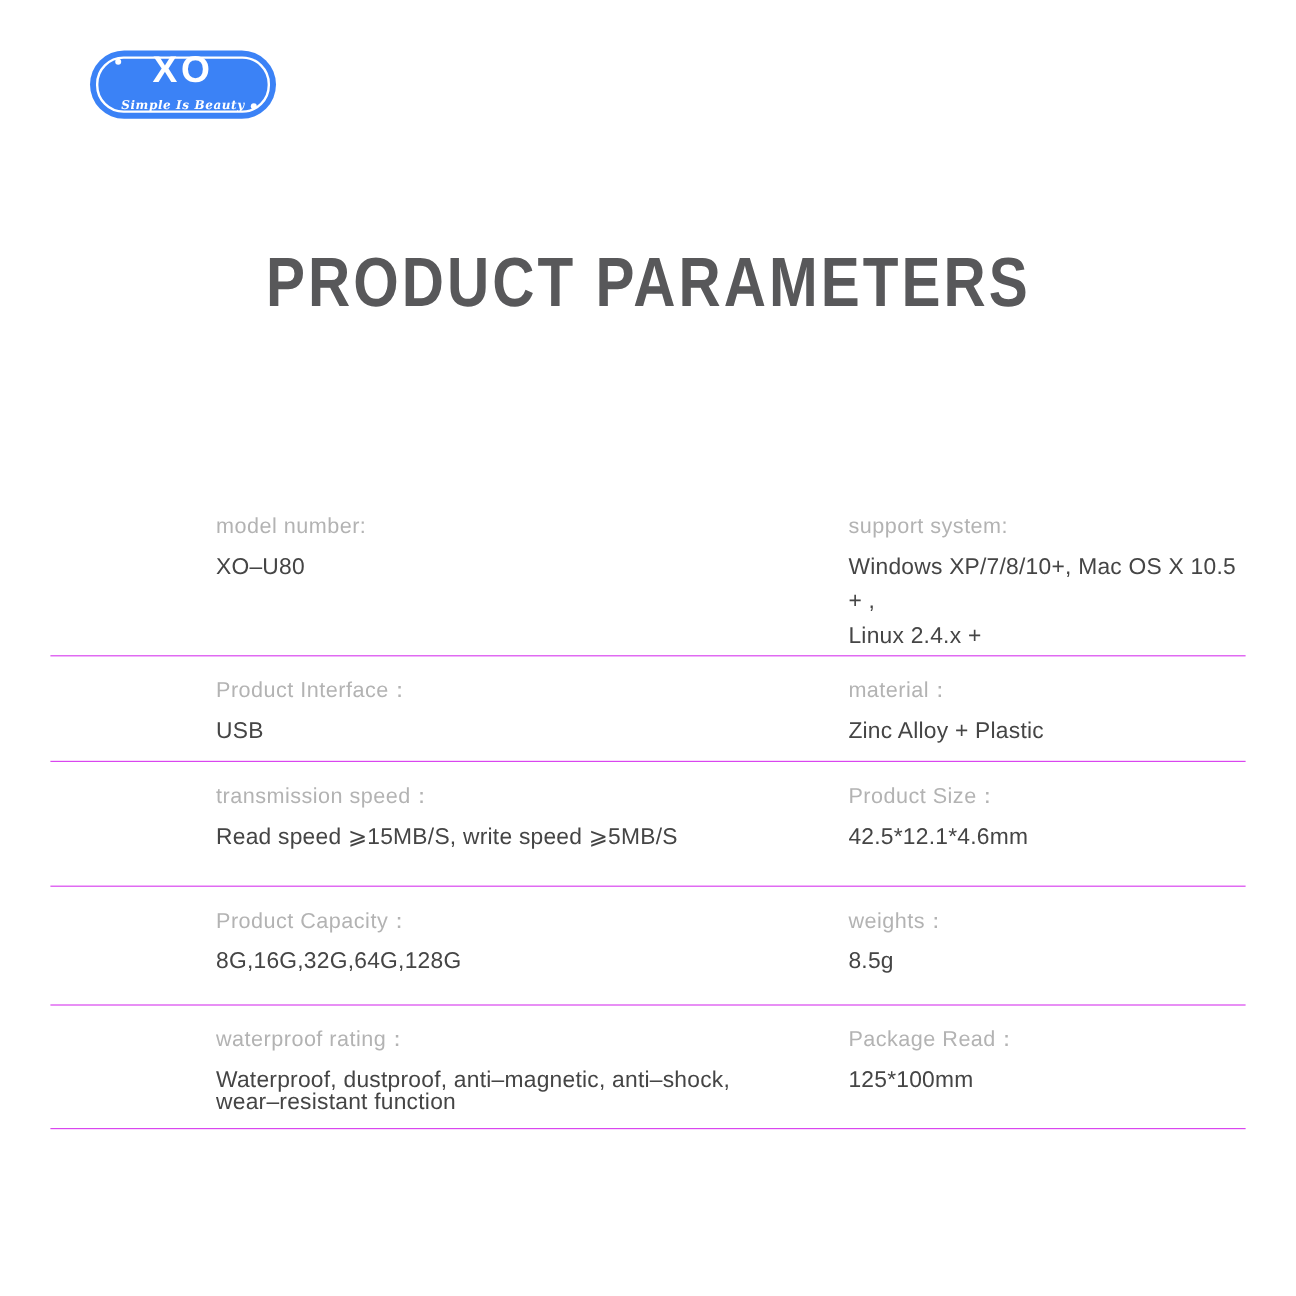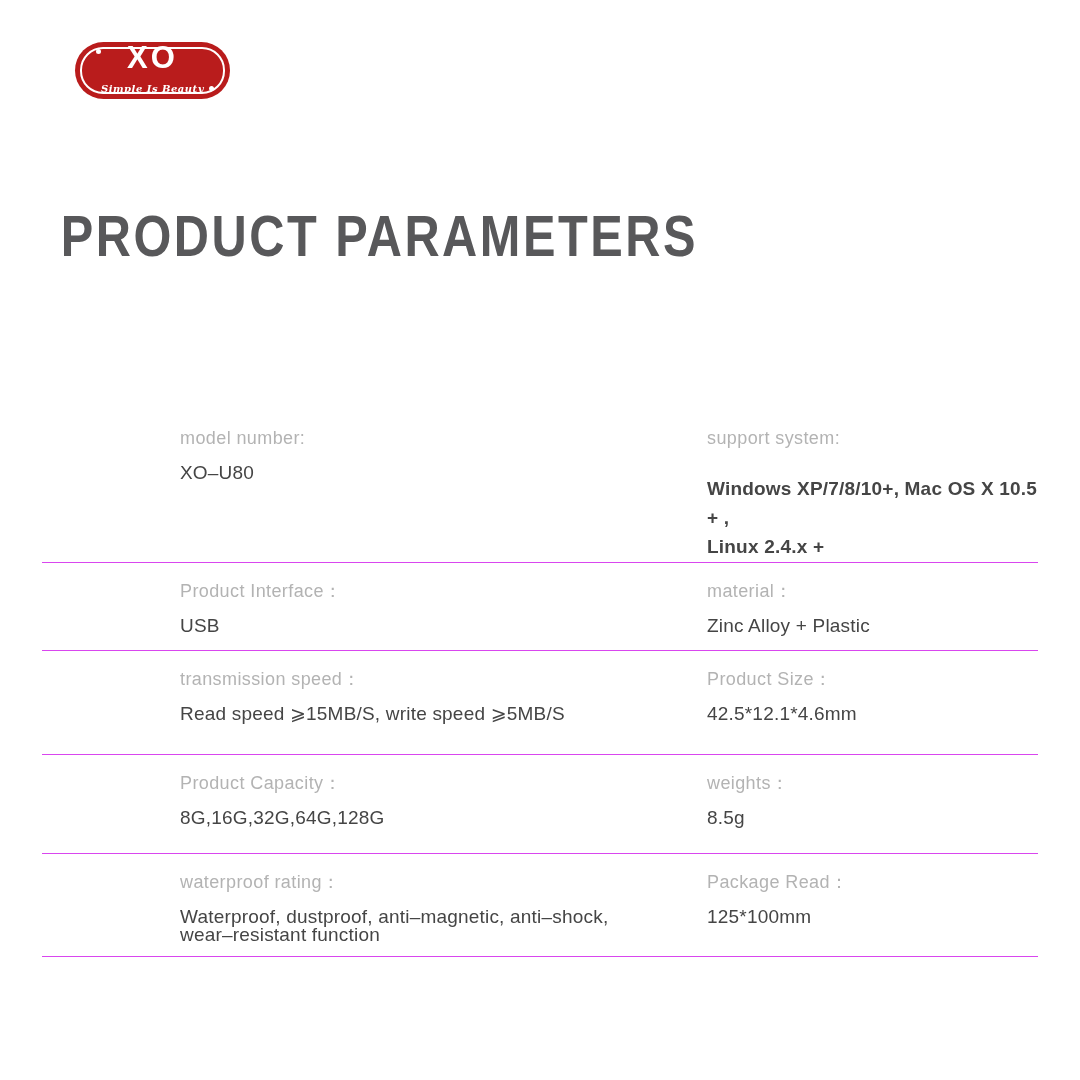--- a/index.html
+++ b/index.html
@@ -8,21 +8,21 @@
     background:#ffffff;
     position:relative;
     overflow:hidden;
     font-family:"Liberation Sans","DejaVu Sans",sans-serif;
   }
 
   
   .logo{
     position:absolute;left:75px;top:42px;
     width:155px;height:57px;
-    background:#b91c1c;
+    background:#3b82f6;
     border-radius:29px;
   }
   .logo-ring{
     position:absolute;left:5px;top:5px;right:5px;bottom:5px;
     border:2px solid #ffffff;
     border-radius:23px;
   }
   .logo-dot{
     position:absolute;width:5px;height:5px;border-radius:50%;
     background:#ffffff;
@@ -44,20 +44,21 @@
     font-family:"DejaVu Serif","Liberation Serif",serif;
     font-style:italic;
     font-weight:700;
     font-size:10px;
     letter-spacing:0.5px;
   }
 
   
   .title-wrap{
     position:absolute;top:202px;left:0;width:1080px;
+    text-align:center;
   }
   .title{
     display:inline-block;
     font-size:58px;
     font-weight:700;
     color:#58585a;
     letter-spacing:3px;
     transform:scaleX(0.84);
     transform-origin:center;
     white-space:nowrap;
@@ -92,21 +93,21 @@
     line-height:1.2;
   }
   .spec-value{
     margin-top:14px;
     font-size:19px;
     color:#454545;
     letter-spacing:0.2px;
     line-height:0.98;
     white-space:pre-line;
   }
-  .spec-value.lh-loose{line-height:1.55;margin-top:24px;font-weight:bold;}
+  .spec-value.lh-loose{line-height:1.55;margin-top:8px;}
 </style>
 </head>
 <body>
 
 <div class="logo">
   <div class="logo-ring"></div>
   <div class="logo-dot logo-dot-tl"></div>
   <div class="logo-dot logo-dot-br"></div>
   <div class="logo-xo">XO</div>
   <div class="logo-tagline">Simple Is Beauty</div>

